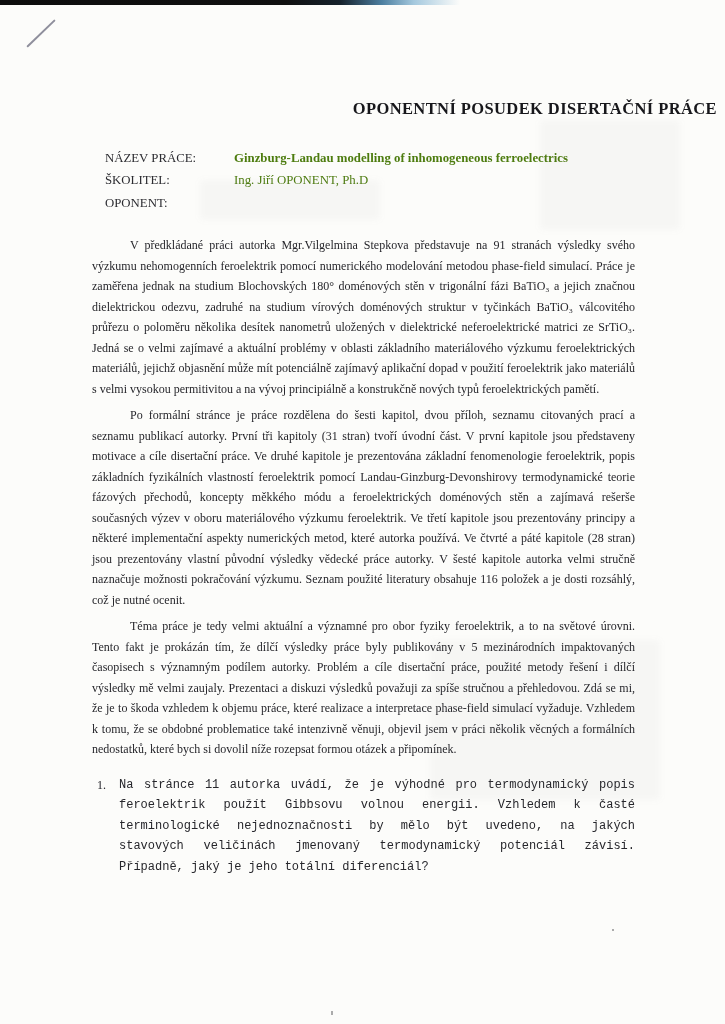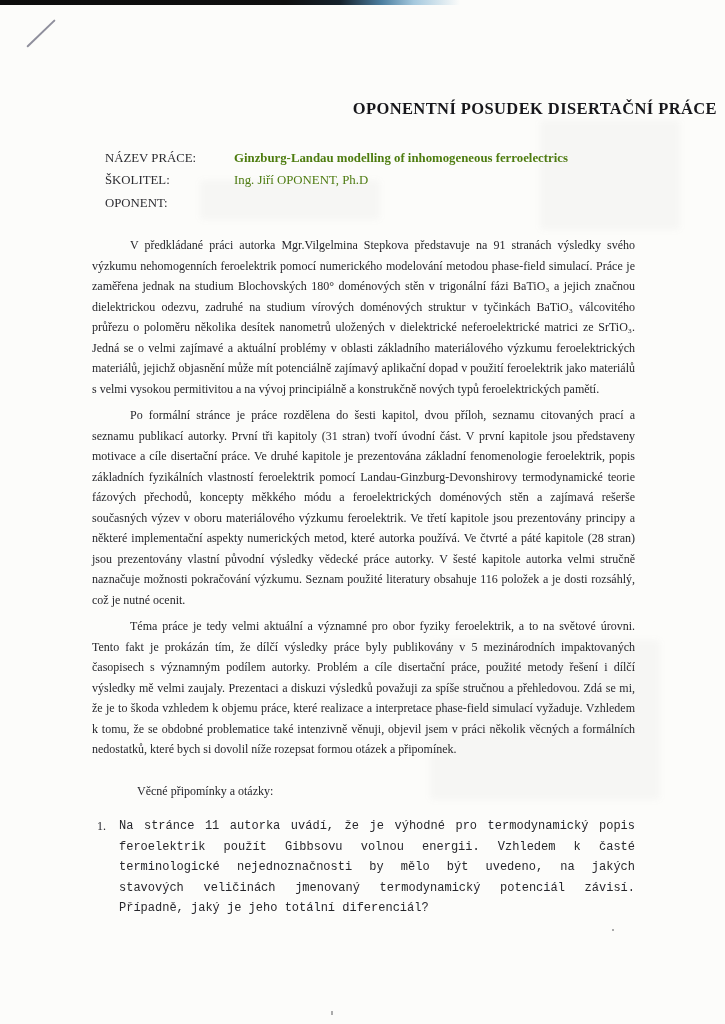--- a/index.html
+++ b/index.html
@@ -133,21 +133,20 @@
     <div class="meta-row">
       <span class="meta-label">OPONENT:</span>
     </div>
   </div>
 
   <div class="body-text">
     <p class="para">V předkládané práci autorka Mgr.Vilgelmina Stepkova představuje na 91 stranách výsledky svého výzkumu nehomogenních feroelektrik pomocí numerického modelování metodou phase-field simulací. Práce je zaměřena jednak na studium Blochovských 180° doménových stěn v trigonální fázi BaTiO₃ a jejich značnou dielektrickou odezvu, zadruhé na studium vírových doménových struktur v tyčinkách BaTiO₃ válcovitého průřezu o poloměru několika desítek nanometrů uložených v dielektrické neferoelektrické matrici ze SrTiO₃. Jedná se o velmi zajímavé a aktuální problémy v oblasti základního materiálového výzkumu feroelektrických materiálů, jejichž objasnění může mít potenciálně zajímavý aplikační dopad v použití feroelektrik jako materiálů s velmi vysokou permitivitou a na vývoj principiálně a konstrukčně nových typů feroelektrických pamětí.</p>
     <p class="para">Po formální stránce je práce rozdělena do šesti kapitol, dvou příloh, seznamu citovaných prací a seznamu publikací autorky. První tři kapitoly (31 stran) tvoří úvodní část. V první kapitole jsou představeny motivace a cíle disertační práce. Ve druhé kapitole je prezentována základní fenomenologie feroelektrik, popis základních fyzikálních vlastností feroelektrik pomocí Landau-Ginzburg-Devonshirovy termodynamické teorie fázových přechodů, koncepty měkkého módu a feroelektrických doménových stěn a zajímavá rešerše současných výzev v oboru materiálového výzkumu feroelektrik. Ve třetí kapitole jsou prezentovány principy a některé implementační aspekty numerických metod, které autorka používá. Ve čtvrté a páté kapitole (28 stran) jsou prezentovány vlastní původní výsledky vědecké práce autorky. V šesté kapitole autorka velmi stručně naznačuje možnosti pokračování výzkumu. Seznam použité literatury obsahuje 116 položek a je dosti rozsáhlý, což je nutné ocenit.</p>
     <p class="para">Téma práce je tedy velmi aktuální a významné pro obor fyziky feroelektrik, a to na světové úrovni. Tento fakt je prokázán tím, že dílčí výsledky práce byly publikovány v 5 mezinárodních impaktovaných časopisech s významným podílem autorky. Problém a cíle disertační práce, použité metody řešení i dílčí výsledky mě velmi zaujaly. Prezentaci a diskuzi výsledků považuji za spíše stručnou a přehledovou. Zdá se mi, že je to škoda vzhledem k objemu práce, které realizace a interpretace phase-field simulací vyžaduje. Vzhledem k tomu, že se obdobné problematice také intenzivně věnuji, objevil jsem v práci několik věcných a formálních nedostatků, které bych si dovolil níže rozepsat formou otázek a připomínek.</p>
 
-    <p class="remarks-heading">Věcné připomínky a otázky:</p>
 
     <div class="remark-item">
       <span class="remark-number">1.</span>
       <span class="remark-text">Na stránce 11 autorka uvádí, že je výhodné pro termodynamický popis feroelektrik použít Gibbsovu volnou energii. Vzhledem k časté terminologické nejednoznačnosti by mělo být uvedeno, na jakých stavových veličinách jmenovaný termodynamický potenciál závisí. Případně, jaký je jeho totální diferenciál?</span>
     </div>
   </div>
 
 </div>
 
 </body></html>

